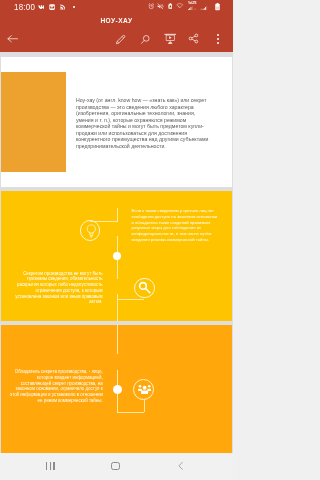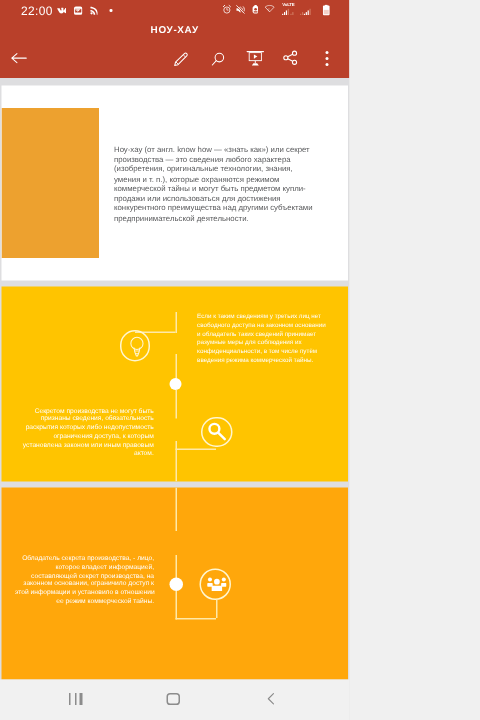--- a/index.html
+++ b/index.html
@@ -68,21 +68,21 @@
   
   .navbar { position: absolute; top: 453px; left: 0; width: 233px; height: 27px; background: #f1f1f1; }
   .navbtn { position: absolute; top: 0; height: 27px; }
 </style>
 </head>
 <body>
 
 <div class="phone">
 
   <div class="statusbar">
-    <div class="sb-time">22:00</div>
+    <div class="sb-time">18:00</div>
 
     <svg class="sb-i" style="left:37.6px;top:3.7px" width="6.6" height="5.6" viewBox="0 0 30 26">
       <path fill="#fff" d="M16.1 22.4h1.9s.6-.1.9-.4c.3-.3.3-.9.3-.9s0-2.6 1.2-3c1.2-.4 2.7 2.6 4.2 3.7 1.2.9 2.1.7 2.1.7l4.1 0s2.2-.1 1.2-1.9c-.1-.2-.6-1.3-3.1-3.6-2.6-2.4-2.2-2 .8-6.1 1.8-2.5 2.6-4 2.4-4.6-.2-.6-1.5-.4-1.5-.4l-4.6 0s-.3 0-.6.2c-.2.2-.4.5-.4.5s-.8 2-1.8 3.8c-2 3.6-2.8 3.8-3.2 3.6-.7-.5-.5-2-.5-3.1 0-3.4.5-4.8-1-5.2-.5-.1-.9-.2-2.2-.2-1.7 0-3.1 0-3.9.4-.5.3-.9.9-.7 1 .3 0 1 .2 1.4.7.5.6.4 2 .4 2s.3 4.2-.7 4.7c-.7.3-1.6-.4-3.4-3.6-.9-1.6-1.6-3.4-1.6-3.4s-.1-.3-.4-.5c-.2-.2-.6-.2-.6-.2l-4.4 0S.7 7 .4 7.3c-.2.3 0 .8 0 .8s3.5 8.3 7.4 12.5c3.6 3.8 7.7 3.6 7.7 3.6z"></path>
     </svg>
 
     <svg class="sb-i" style="left:48.9px;top:3.5px" width="6.2" height="6.2" viewBox="0 0 24 24">
       <rect x="1.2" y="1.2" width="21.6" height="21.6" rx="5" fill="#fff"></rect>
       <path d="M4.4 8 L19.6 8 L19.6 16.4 L4.4 16.4 Z M4.4 8 L12 14.4 L19.6 8" fill="#b9402a" stroke="#b9402a" stroke-width="1.1" stroke-linejoin="round"></path>
       <path d="M4.4 8.6 L11.6 14.6" stroke="#fff" stroke-width="1.5"></path>
     </svg>

